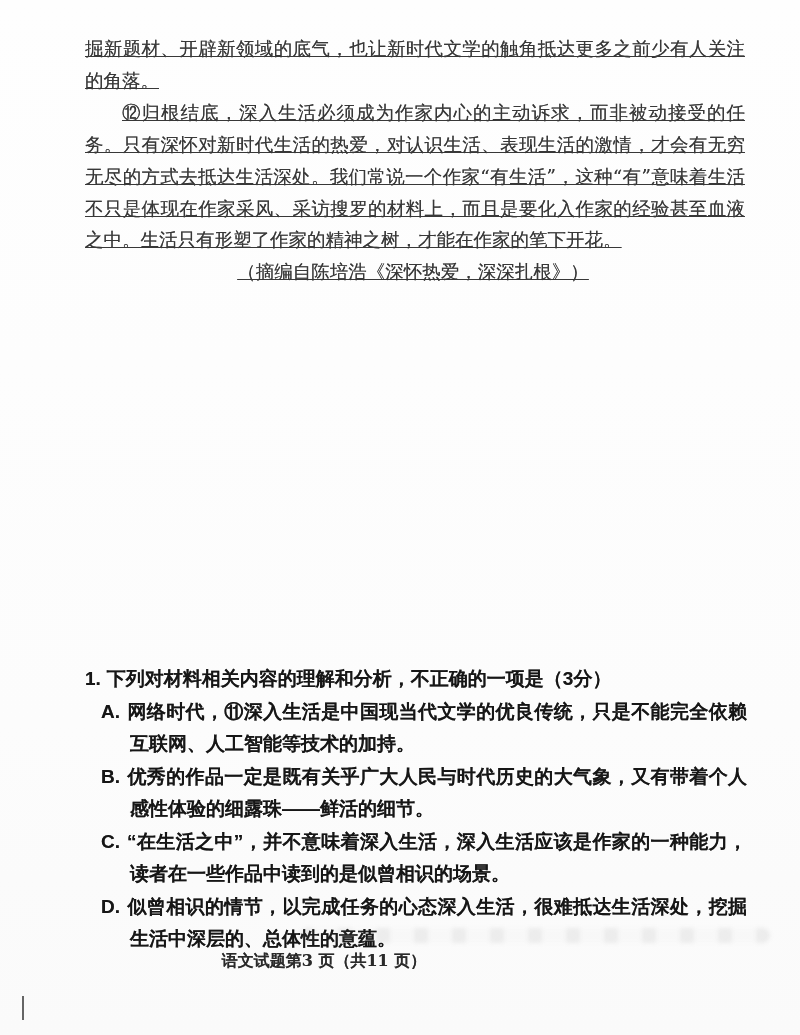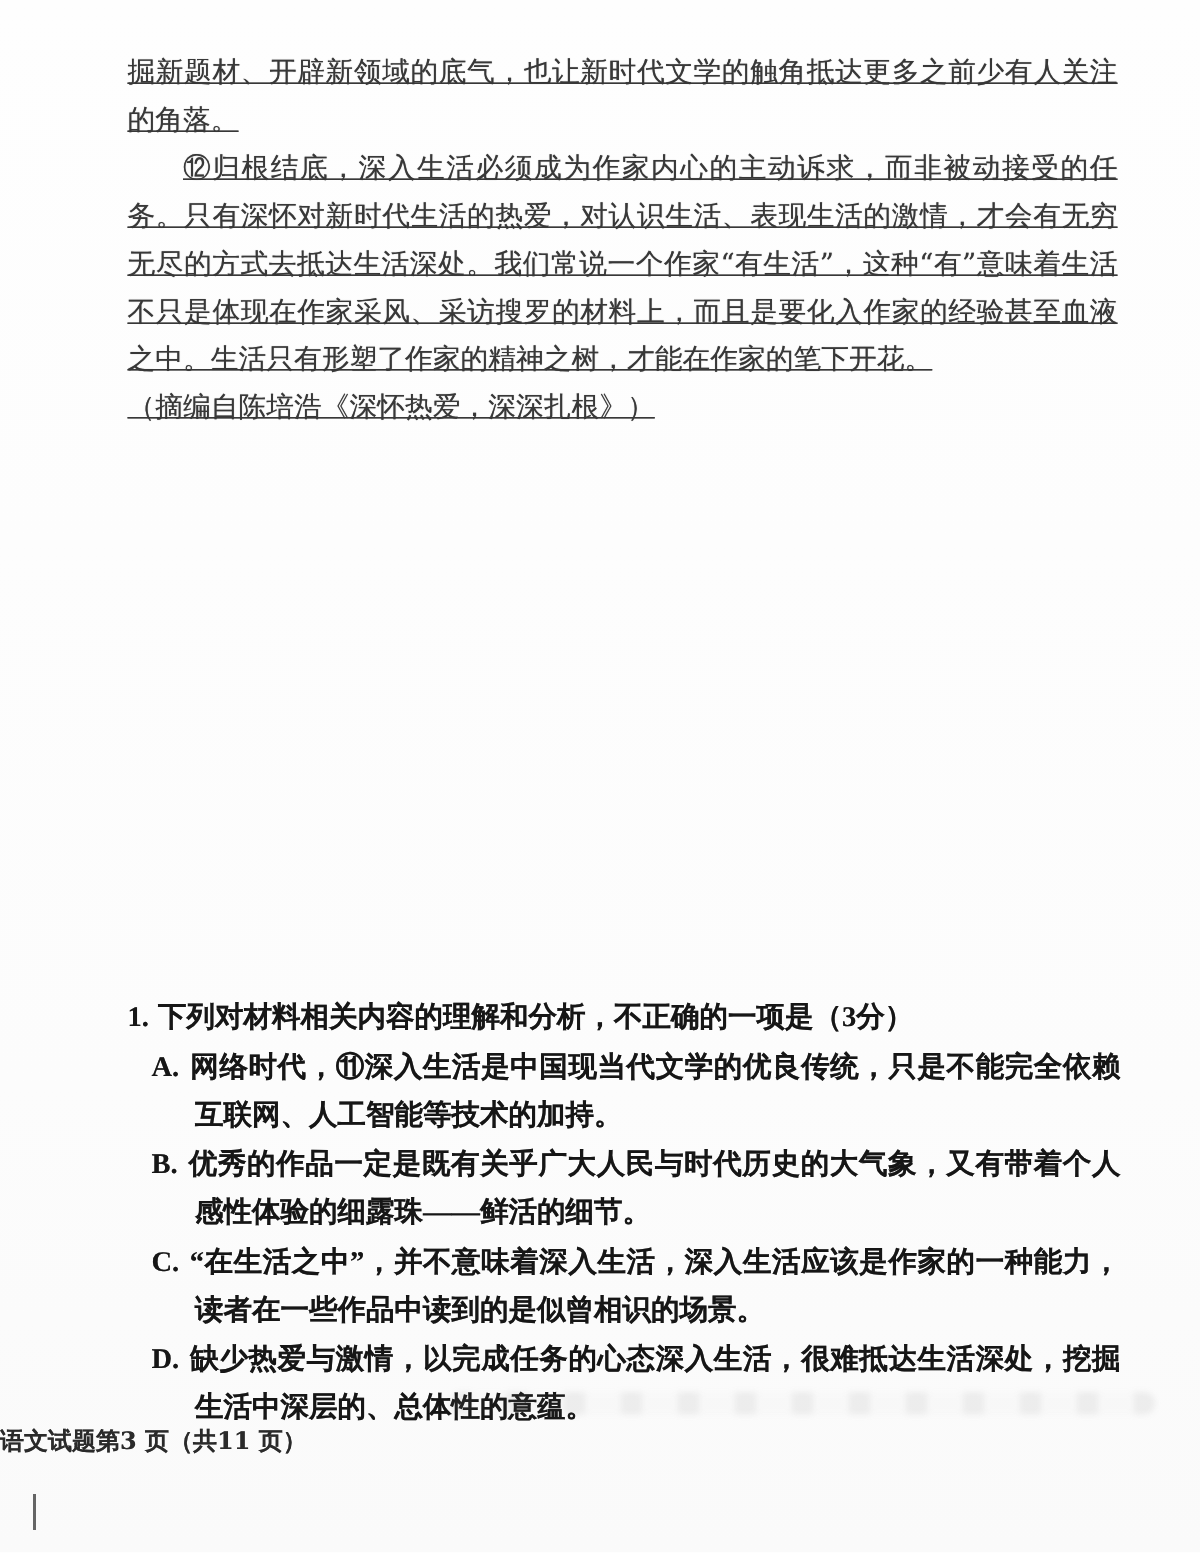--- a/index.html
+++ b/index.html
@@ -23,30 +23,30 @@
     width: 660px;
     font-size: 18.5px;
     line-height: 31.9px;
     color: #383838;
     text-align: justify;
     text-shadow: 0 0 0.5px rgba(40,40,40,0.65);
   }
   .para { margin: 0; text-decoration: underline; }
   .para.indent { text-indent: 2em; }
   .para.attribution {
-    text-align: left;
+    text-align: center;
     padding-right: 4px;
   }
   
   .question {
     position: absolute;
     left: 85px;
     top: 663px;
     width: 662px;
-    font-family: Liberation Serif, serif;
+    font-family: Liberation Sans, sans-serif;
     font-weight: 700;
     font-size: 19px;
     line-height: 32.5px;
     color: #161616;
     text-align: justify;
     text-shadow: 0 0 0.4px rgba(0,0,0,0.55);
   }
   .stem { margin: 0; }
   .stem .q-number { margin-right: 6px; }
   .option {
@@ -54,20 +54,21 @@
     padding-left: 29px;
     text-indent: -29px;
   }
   .opt-label { margin-right: 7px; }
   
   .footer {
     position: absolute;
     left: 0;
     top: 951px;
     width: 648px;
+    text-align: center;
     font-family: "DejaVu Serif", "Liberation Serif", serif;
     font-weight: 700;
     font-size: 16px;
     line-height: 20px;
     color: #2a2a2a;
     text-shadow: 0 0 0.4px rgba(0,0,0,0.5);
   }
   
   .smudge {
     position: absolute;
@@ -110,21 +111,21 @@
     <p class="option">
       <span class="opt-label">A.</span><span>网络时代，⑪深入生活是中国现当代文学的优良传统，只是不能完全依赖互联网、人工智能等技术的加持。</span>
     </p>
     <p class="option">
       <span class="opt-label">B.</span><span>优秀的作品一定是既有关乎广大人民与时代历史的大气象，又有带着个人感性体验的细露珠——鲜活的细节。</span>
     </p>
     <p class="option">
       <span class="opt-label">C.</span><span>“在生活之中”，并不意味着深入生活，深入生活应该是作家的一种能力，读者在一些作品中读到的是似曾相识的场景。</span>
     </p>
     <p class="option">
-      <span class="opt-label">D.</span><span>缺少热爱与激情，以完成任务的心态深入生活，很难抵达生活深处，挖掘生活中深层的、总体性的意蕴。</span>
+      <span class="opt-label">D.</span><span>似曾相识的情节，以完成任务的心态深入生活，很难抵达生活深处，挖掘生活中深层的、总体性的意蕴。</span>
     </p>
   </div>
 
   <div class="footer">语文试题第3 页（共11 页）</div>
 
   <div class="smudge"></div>
   <div class="artifact-line"></div>
 
 </div>
 

